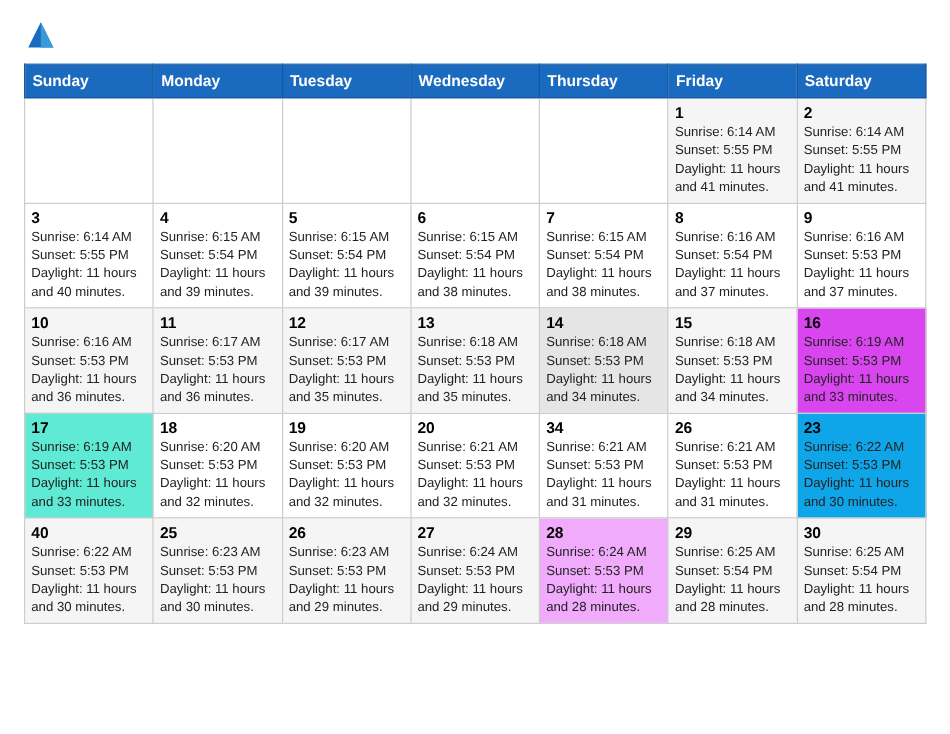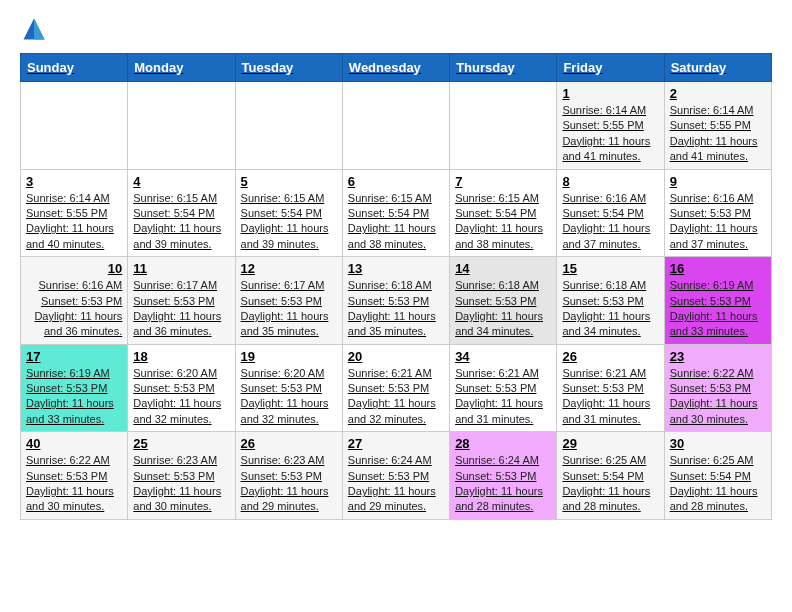--- a/index.html
+++ b/index.html
@@ -46,21 +46,20 @@
       color: #333;
     }
     .location {
       font-size: 14px;
       color: #555;
     }
     .calendar {
       width: 100%;
       border-collapse: collapse;
       border: 1px solid #ccc;
-      text-decoration: underline;
     }
     .calendar th {
       background-color: #1a6bbf;
       color: #fff;
       text-align: left;
       padding: 6px 6px;
       font-size: 13px;
       font-weight: bold;
       border: 1px solid #1558a0;
     }
@@ -194,21 +193,21 @@
           </td>
           <td style="background-color: rgb(255, 255, 255);">
             <span class="day-num">9</span>
             <div class="day-info" style="white-space: pre-line;">Sunrise: 6:16 AM
 Sunset: 5:53 PM
 Daylight: 11 hours
 and 37 minutes.</div>
           </td>
         </tr>
         <tr>
-          <td style="background-color: rgb(245, 245, 245); text-align: right;">
+          <td style="background-color: rgb(245, 245, 245);">
             <span class="day-num">10</span>
             <div class="day-info" style="white-space: pre-line;">Sunrise: 6:16 AM
 Sunset: 5:53 PM
 Daylight: 11 hours
 and 36 minutes.</div>
           </td>
           <td style="background-color: rgb(245, 245, 245);">
             <span class="day-num">11</span>
             <div class="day-info" style="white-space: pre-line;">Sunrise: 6:17 AM
 Sunset: 5:53 PM
@@ -287,21 +286,21 @@
 Daylight: 11 hours
 and 31 minutes.</div>
           </td>
           <td style="background-color: rgb(255, 255, 255);">
             <span class="day-num">26</span>
             <div class="day-info" style="white-space: pre-line;">Sunrise: 6:21 AM
 Sunset: 5:53 PM
 Daylight: 11 hours
 and 31 minutes.</div>
           </td>
-          <td style="background-color: #f0abfc; margin-top: 44px;">
+          <td style="background-color: #0ea5e9; margin-top: 44px;">
             <span class="day-num">23</span>
             <div class="day-info" style="white-space: pre-line;">Sunrise: 6:22 AM
 Sunset: 5:53 PM
 Daylight: 11 hours
 and 30 minutes.</div>
           </td>
         </tr>
         <tr>
           <td style="background-color: rgb(245, 245, 245);">
             <span class="day-num">40</span>

